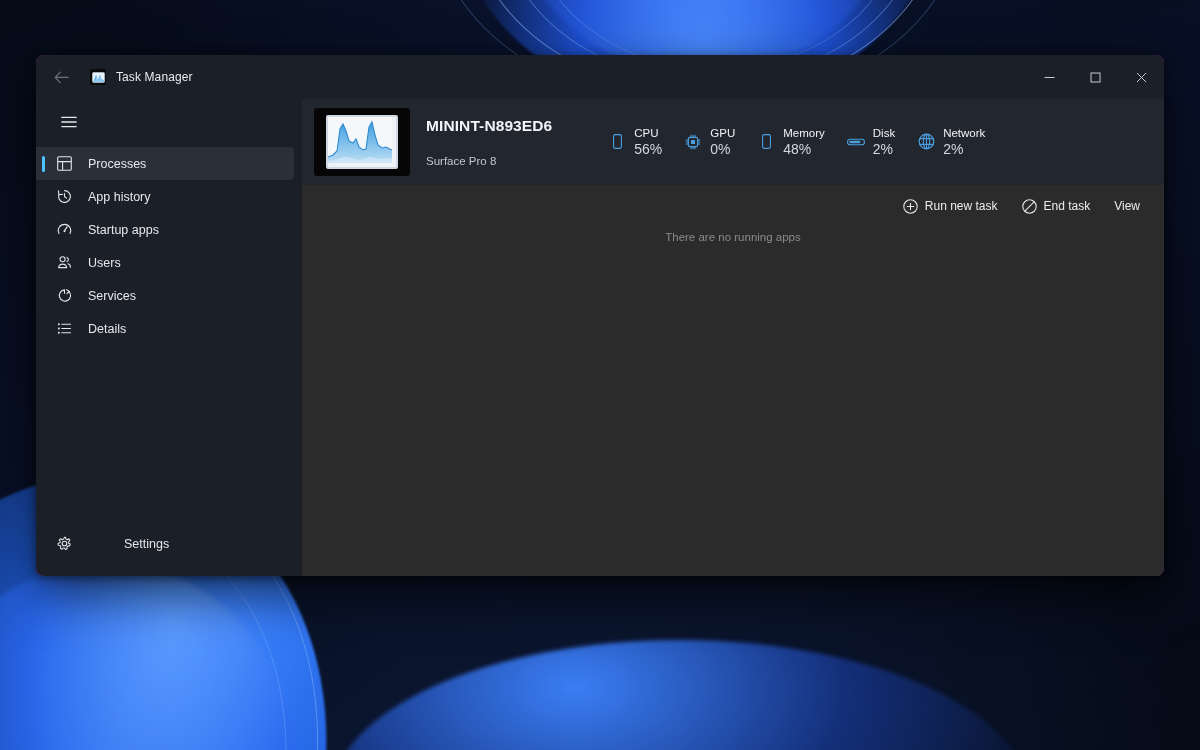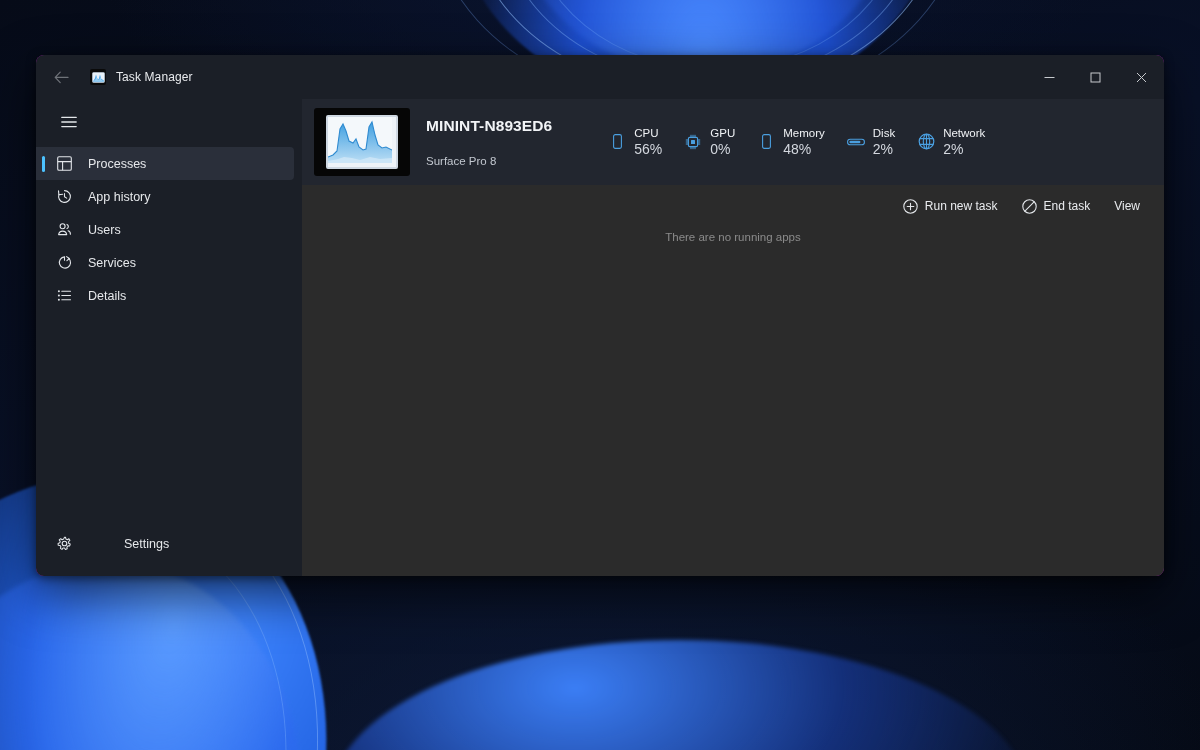--- a/index.html
+++ b/index.html
@@ -405,20 +405,30 @@
             <span class="nav-icon">
               <svg width="15" height="15" viewBox="0 0 15 15">
                 <path d="M7.5 1.6 A5.9 5.9 0 1 1 1.9 5.6" fill="none" stroke="#e3e6ea" stroke-width="1.1" stroke-linecap="round"></path>
                 <path d="M1.5 1.9 L1.9 5.8 L5.7 5.2" fill="none" stroke="#e3e6ea" stroke-width="1.1" stroke-linecap="round" stroke-linejoin="round"></path>
                 <path d="M7.5 4.6 V7.7 L9.7 9.1" fill="none" stroke="#e3e6ea" stroke-width="1.1" stroke-linecap="round" stroke-linejoin="round"></path>
               </svg>
             </span>
             <span class="nav-label">App history</span>
           </div>
 
+          <div class="nav-item">
+            <span class="nav-icon">
+              <svg width="15" height="15" viewBox="0 0 15 15">
+                <path d="M2 11.4 A6.2 6.2 0 1 1 13 11.4" fill="none" stroke="#e3e6ea" stroke-width="1.1" stroke-linecap="round"></path>
+                <path d="M7.5 8.6 L10.2 4.9" fill="none" stroke="#e3e6ea" stroke-width="1.2" stroke-linecap="round"></path>
+                <circle cx="7.5" cy="9.1" r="1.1" fill="#e3e6ea"></circle>
+              </svg>
+            </span>
+            <span class="nav-label">Startup apps</span>
+          </div>
 
           <div class="nav-item">
             <span class="nav-icon">
               <svg width="15" height="15" viewBox="0 0 15 15">
                 <circle cx="5.6" cy="4.3" r="2.5" fill="none" stroke="#e3e6ea" stroke-width="1.1"></circle>
                 <path d="M1.6 12.6 A4.1 4.1 0 0 1 9.7 12.6 Z" fill="none" stroke="#e3e6ea" stroke-width="1.1" stroke-linejoin="round"></path>
                 <path d="M10 2.4 A2.3 2.3 0 0 1 10 6.6" fill="none" stroke="#e3e6ea" stroke-width="1.1" stroke-linecap="round"></path>
                 <path d="M11.1 8.8 A3.4 3.4 0 0 1 13.4 12.2" fill="none" stroke="#e3e6ea" stroke-width="1.1" stroke-linecap="round"></path>
               </svg>
             </span>

